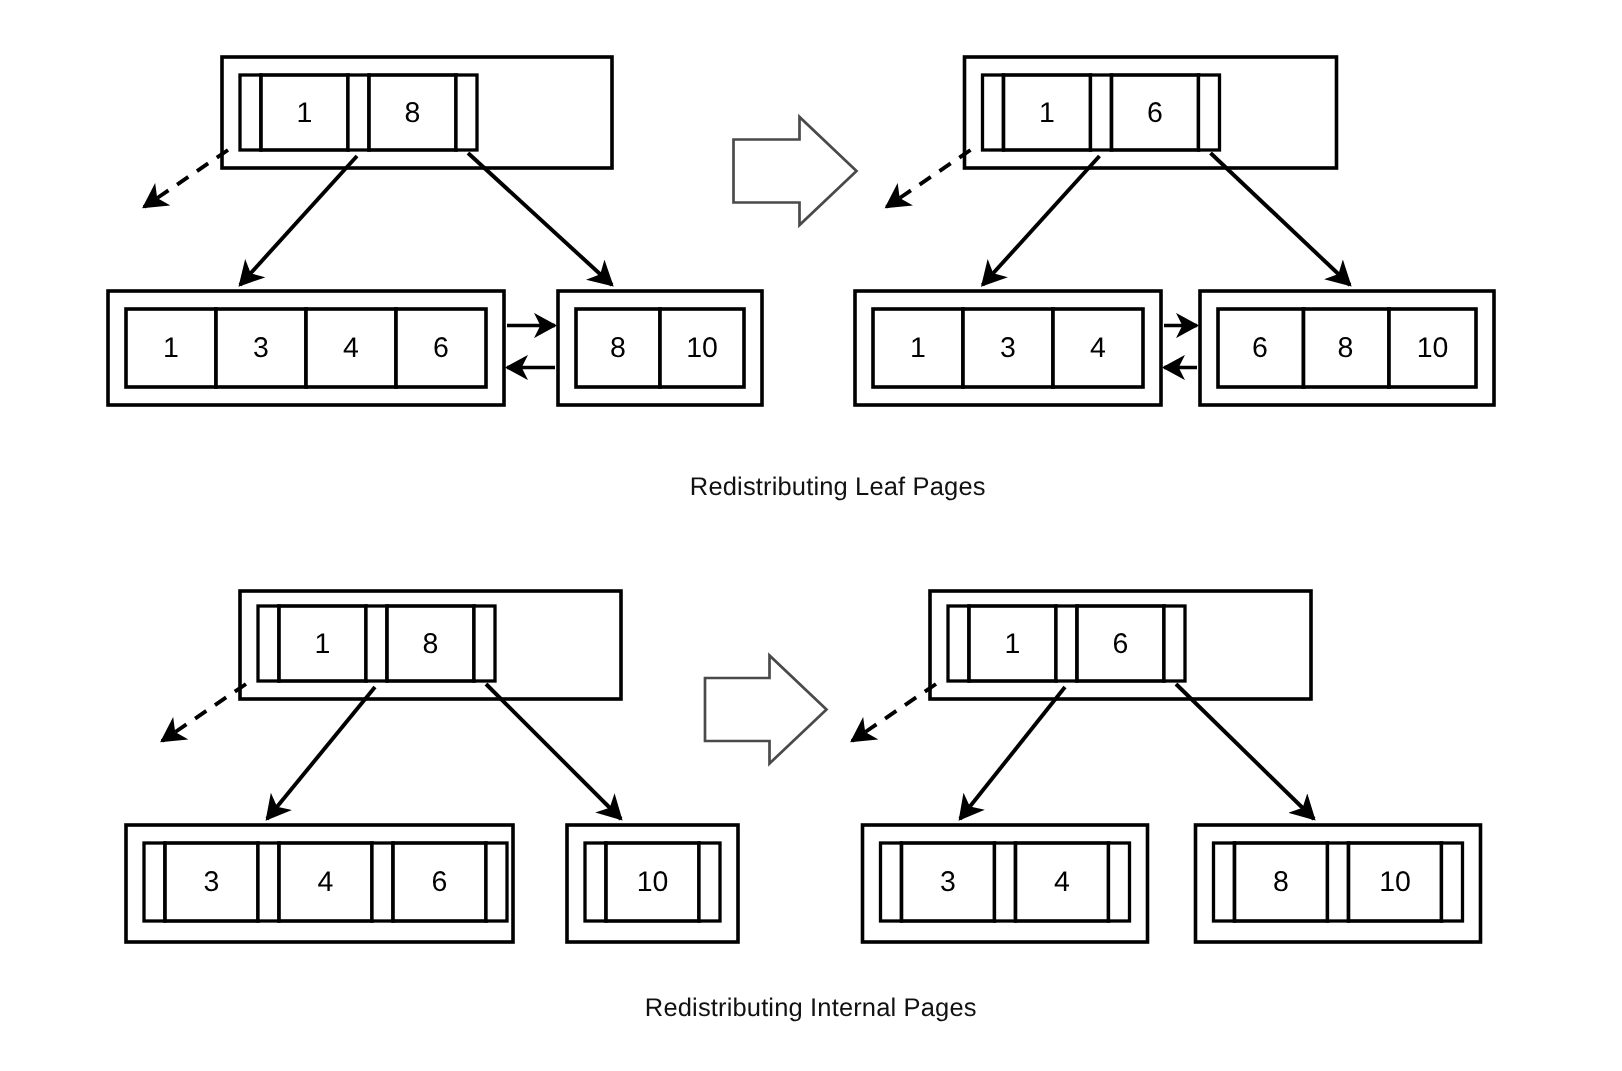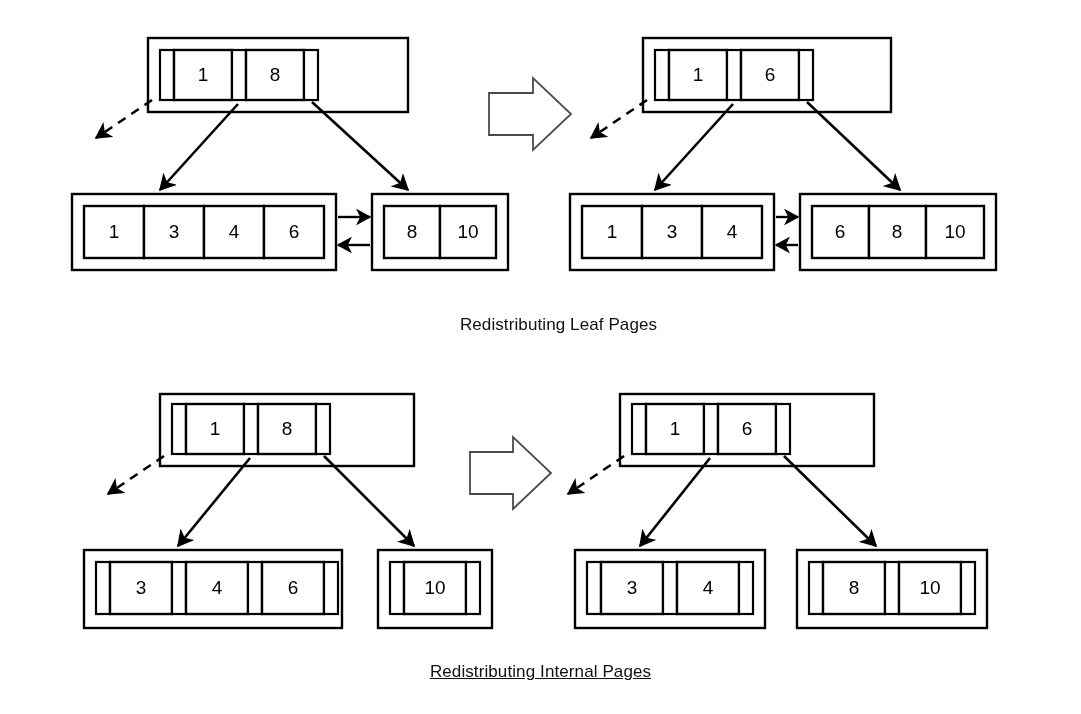--- a/index.html
+++ b/index.html
@@ -25,21 +25,21 @@
     position: absolute;
     width: 100%;
     text-align: center;
     font-family: "Liberation Sans", sans-serif;
     font-size: 17px;
     color: #111111;
     letter-spacing: 0.1px;
     white-space: nowrap;
   }
   #caption-leaf { top: 315px; left: 18px; }
-  #caption-internal { top: 662px; left: 0; text-decoration: underline; }
+  #caption-internal { top: 662px; left: 0; }
   svg text {
     font-family: "Liberation Sans", sans-serif;
     fill: #000000;
   }
   .node-outer {
     fill: #ffffff;
     stroke: #000000;
     stroke-width: 2.4;
   }
   .cell-box {

